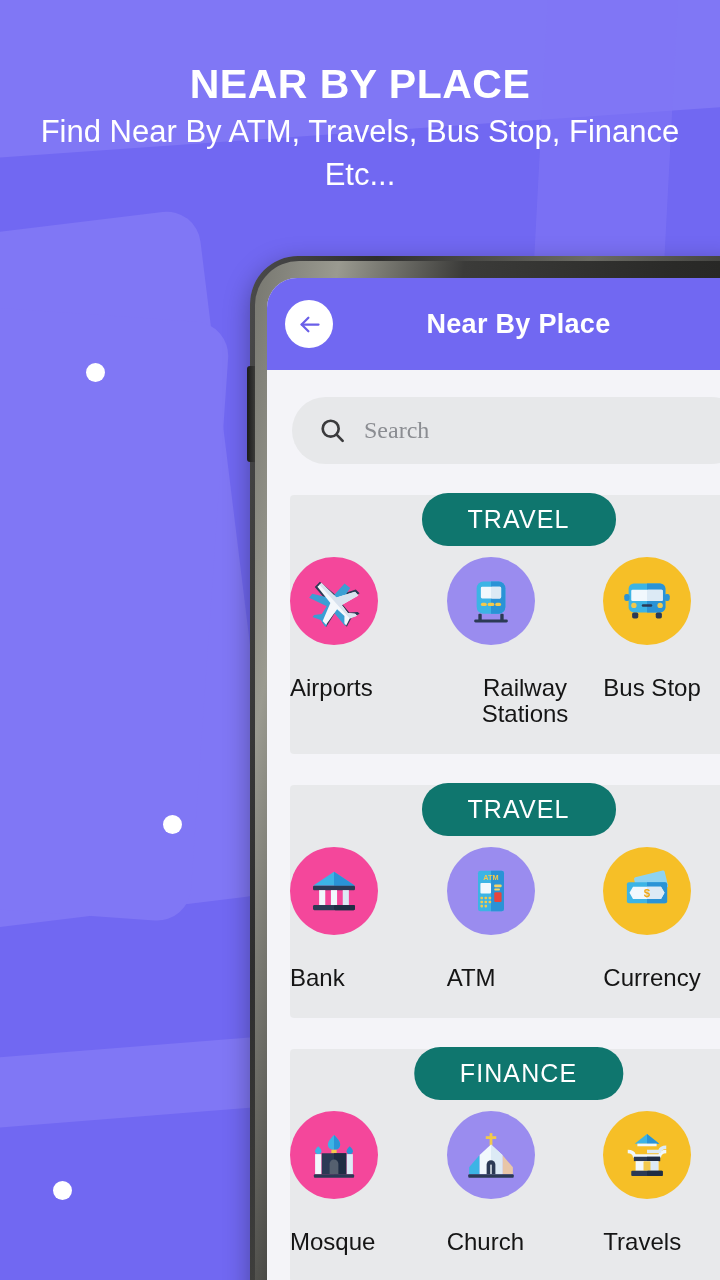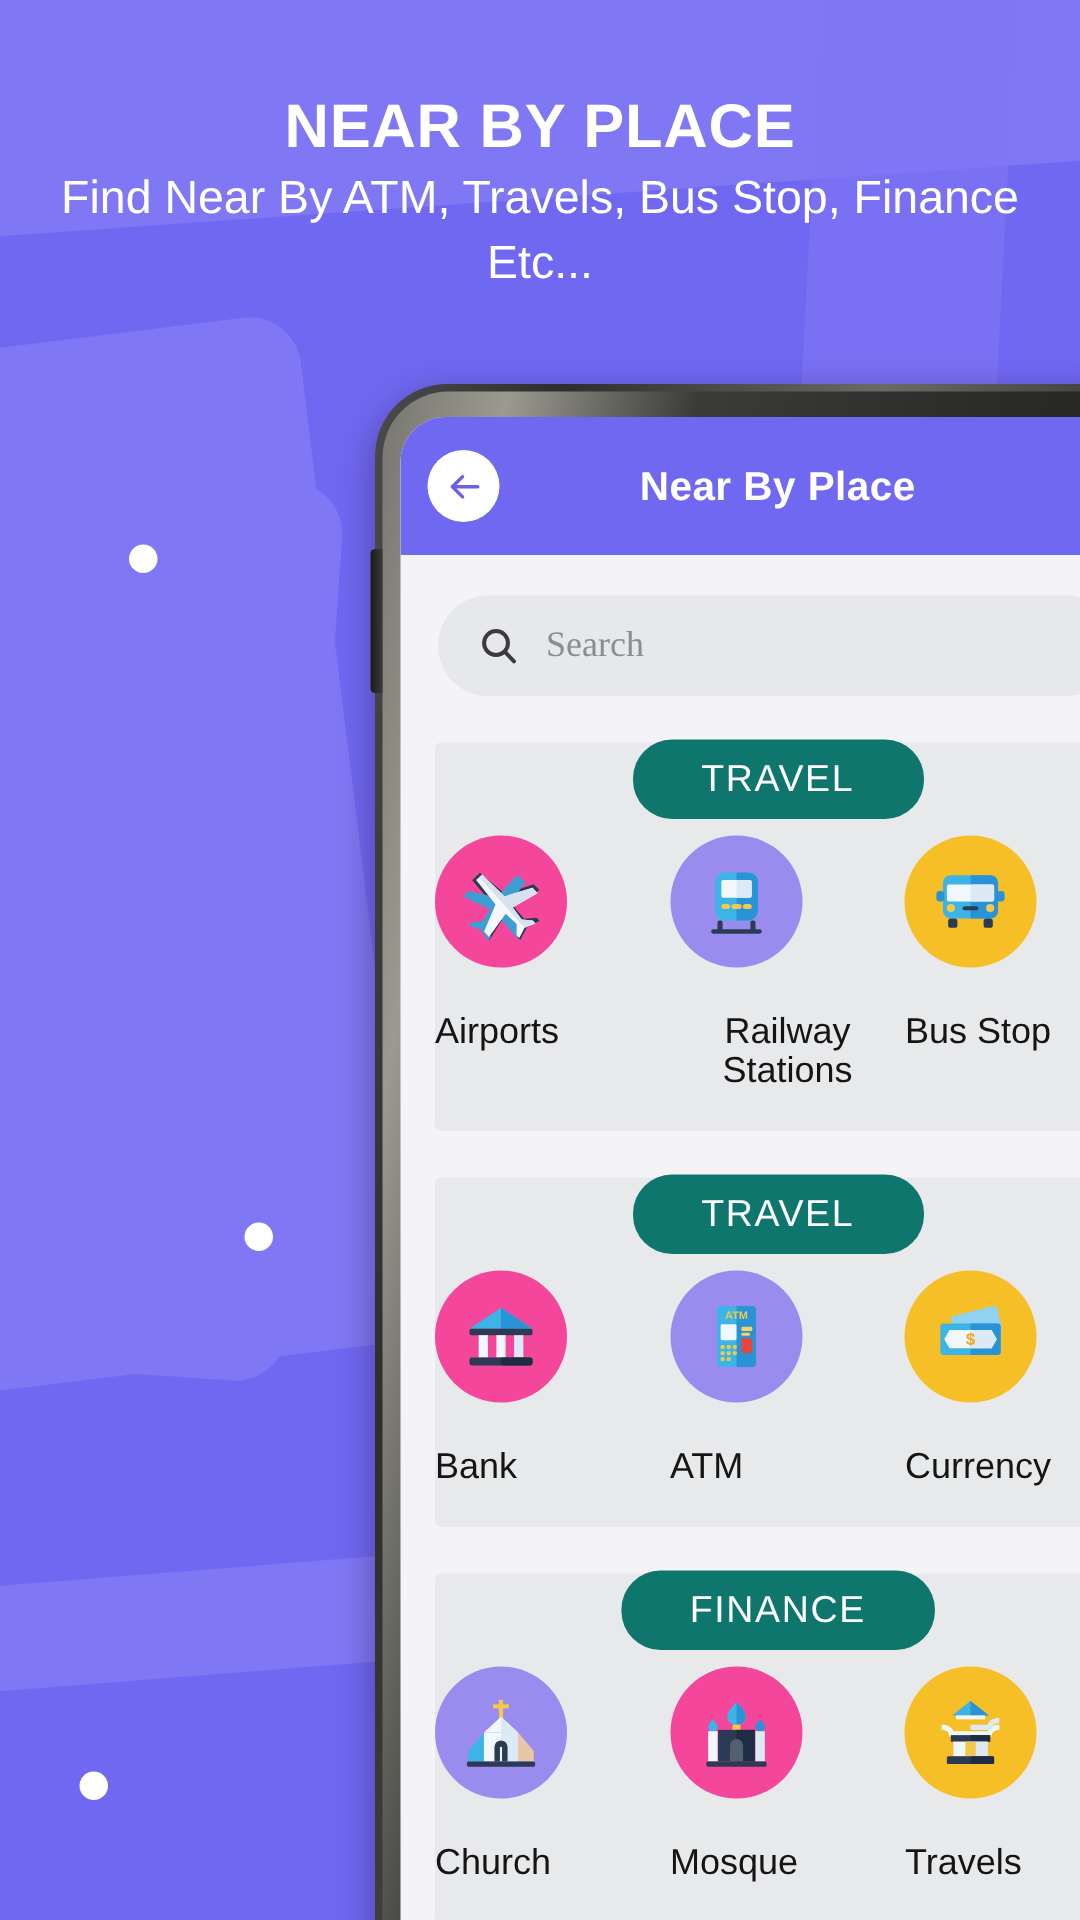--- a/index.html
+++ b/index.html
@@ -293,59 +293,59 @@
         </div>
       </div>
     </div>
 
     <div class="section">
       <div class="pill">FINANCE</div>
       <div class="sectionCard">
         <div class="grid">
 
           <div class="cell">
+            <div class="circle" style="background:#f4479b;">
+              <span>
+                <svg width="56" height="56" viewBox="0 0 64 64">
+                  <path d="M32 9 c5 5 7 8 7 11 c0 4-3 6-7 6 s-7-2-7-6 c0-3 2-6 7-11 Z" fill="#3cb4e5"></path>
+                  <path d="M32 9 c5 5 7 8 7 11 c0 4-3 6-7 6 Z" fill="#2a93d6"></path>
+                  <rect x="29" y="26" width="6" height="4" fill="#f2c94c"></rect>
+                  <path d="M14 22 c2.6 2.6 3.6 4.2 3.6 5.8 c0 2.2-1.6 3.4-3.6 3.4 s-3.6-1.2-3.6-3.4 c0-1.6 1-3.2 3.6-5.8 Z" fill="#3cb4e5"></path>
+                  <path d="M50 22 c2.6 2.6 3.6 4.2 3.6 5.8 c0 2.2-1.6 3.4-3.6 3.4 s-3.6-1.2-3.6-3.4 c0-1.6 1-3.2 3.6-5.8 Z" fill="#2a93d6"></path>
+                  <rect x="10.4" y="31" width="7.2" height="23" fill="#f1f8fd"></rect>
+                  <rect x="46.4" y="31" width="7.2" height="23" fill="#dceaf5"></rect>
+                  <rect x="18" y="30" width="28" height="24" fill="#2b3a55"></rect>
+                  <rect x="32" y="30" width="14" height="24" fill="#1f2d44"></rect>
+                  <path d="M27 54 v-12 a5 5 0 0 1 10 0 v12 Z" fill="#55606f"></path>
+                  <rect x="9" y="54" width="46" height="4" rx="1.2" fill="#2b3a55"></rect>
+                </svg>
+              </span>
+            </div>
+            <div class="cellLabel">Mosque</div>
+          </div>
+
+          <div class="cell">
             <div class="circle" style="background:#9a8cef;">
               <span>
                 <svg width="56" height="56" viewBox="0 0 64 64">
                   <rect x="30.4" y="7" width="3.2" height="14" fill="#f2c94c"></rect>
                   <rect x="26" y="10.5" width="12" height="3.2" fill="#f2c94c"></rect>
                   <path d="M32 20 L45 32 H19 Z" fill="#f1f8fd"></path>
                   <path d="M32 20 L45 32 H32 Z" fill="#dceaf5"></path>
                   <path d="M19 32 L7 46 v8 h12 Z" fill="#3cb4e5"></path>
                   <path d="M45 32 L57 46 v8 H45 Z" fill="#e8c6a8"></path>
                   <rect x="19" y="32" width="26" height="22" fill="#f1f8fd"></rect>
                   <rect x="32" y="32" width="13" height="22" fill="#dceaf5"></rect>
                   <path d="M27 54 v-11 a5 5 0 0 1 10 0 v11 Z" fill="#2b3a55"></path>
                   <rect x="31.2" y="43" width="1.6" height="11" fill="#f1f8fd"></rect>
                   <rect x="6" y="54" width="52" height="4" rx="1.2" fill="#2b3a55"></rect>
                 </svg>
               </span>
             </div>
             <div class="cellLabel">Church</div>
-          </div>
-
-          <div class="cell">
-            <div class="circle" style="background:#f4479b;">
-              <span>
-                <svg width="56" height="56" viewBox="0 0 64 64">
-                  <path d="M32 9 c5 5 7 8 7 11 c0 4-3 6-7 6 s-7-2-7-6 c0-3 2-6 7-11 Z" fill="#3cb4e5"></path>
-                  <path d="M32 9 c5 5 7 8 7 11 c0 4-3 6-7 6 Z" fill="#2a93d6"></path>
-                  <rect x="29" y="26" width="6" height="4" fill="#f2c94c"></rect>
-                  <path d="M14 22 c2.6 2.6 3.6 4.2 3.6 5.8 c0 2.2-1.6 3.4-3.6 3.4 s-3.6-1.2-3.6-3.4 c0-1.6 1-3.2 3.6-5.8 Z" fill="#3cb4e5"></path>
-                  <path d="M50 22 c2.6 2.6 3.6 4.2 3.6 5.8 c0 2.2-1.6 3.4-3.6 3.4 s-3.6-1.2-3.6-3.4 c0-1.6 1-3.2 3.6-5.8 Z" fill="#2a93d6"></path>
-                  <rect x="10.4" y="31" width="7.2" height="23" fill="#f1f8fd"></rect>
-                  <rect x="46.4" y="31" width="7.2" height="23" fill="#dceaf5"></rect>
-                  <rect x="18" y="30" width="28" height="24" fill="#2b3a55"></rect>
-                  <rect x="32" y="30" width="14" height="24" fill="#1f2d44"></rect>
-                  <path d="M27 54 v-12 a5 5 0 0 1 10 0 v12 Z" fill="#55606f"></path>
-                  <rect x="9" y="54" width="46" height="4" rx="1.2" fill="#2b3a55"></rect>
-                </svg>
-              </span>
-            </div>
-            <div class="cellLabel">Mosque</div>
           </div>
 
           <div class="cell">
             <div class="circle" style="background:#f6bf27;">
               <span>
                 <svg width="56" height="56" viewBox="0 0 64 64">
                   <path d="M32 8 L46 19 H18 Z" fill="#3cb4e5"></path>
                   <path d="M32 8 L46 19 H32 Z" fill="#2a93d6"></path>
                   <rect x="21" y="19" width="22" height="3" fill="#f1f8fd"></rect>
                   <path d="M10 26 c5 0 8 2 9 5 h26 c1-3 4-5 9-5 v4 c-4 0-6 2-6 5 H16 c0-3-2-5-6-5 Z" fill="#f1f8fd"></path>

